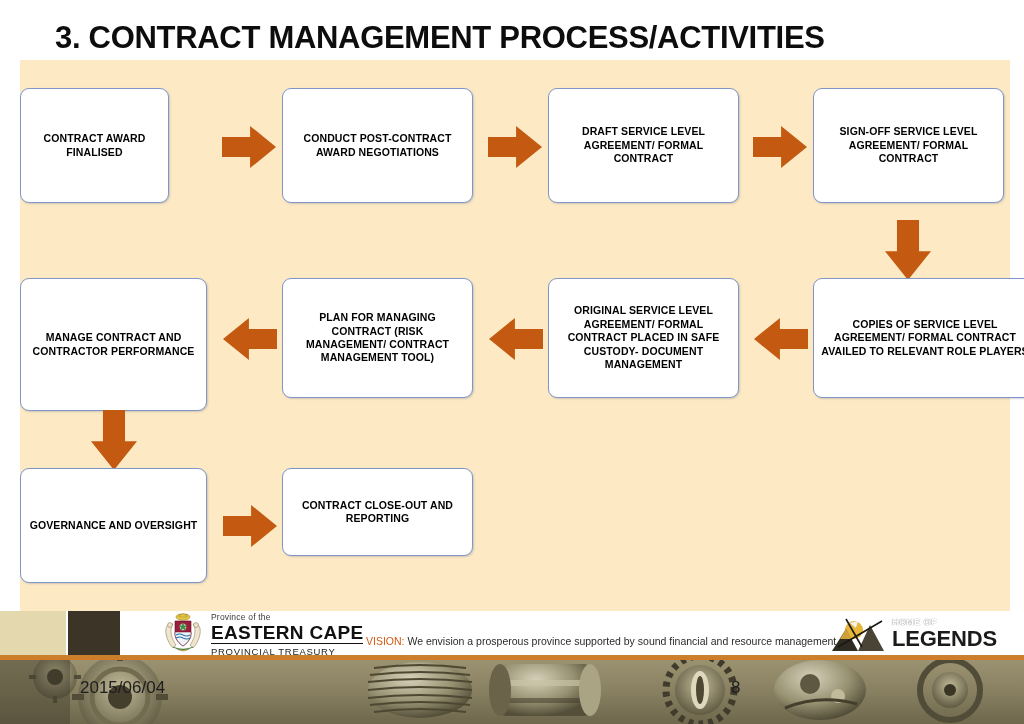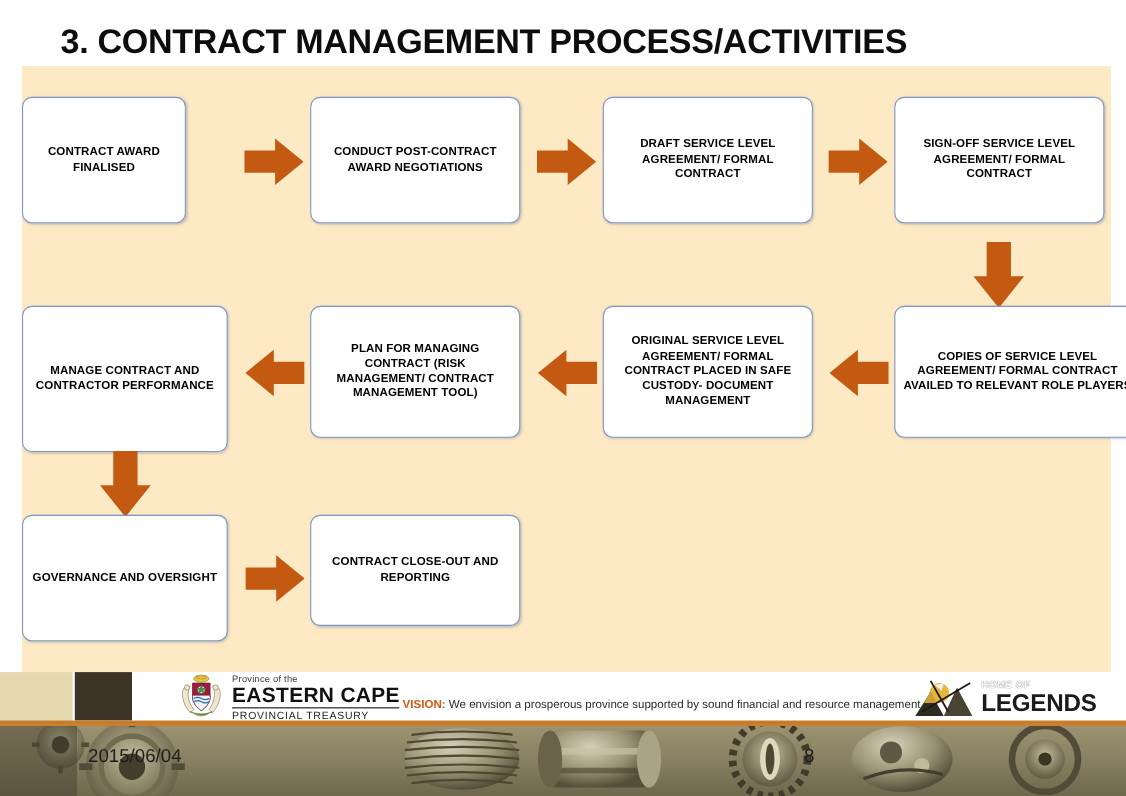--- a/index.html
+++ b/index.html
@@ -124,21 +124,21 @@
     margin-top: 3px;
   }
 
   #vision {
     position: absolute;
     left: 366px; top: 635px;
     font-size: 10.5px;
     color: #2b2b2b;
     white-space: nowrap;
   }
-  #vision .vlabel { color: #d25a12; font-weight: bold; }
+  #vision .vlabel { color: #d25a12; font-weight: normal; }
 
   #legends-logo {
     position: absolute;
     left: 832px; top: 617px;
     width: 142px; height: 36px;
   }
   #legends-mark {
     position: absolute; left: 0; top: 0; width: 56px; height: 34px;
   }
   #legends-text {
@@ -231,21 +231,21 @@
     </div>
 
     <div class="arrow down" style="left:70px; top:350px; width:48px; height:60px;"></div>
 
     <div class="pbox" style="left:0px; top:408px; width:187px; height:115px;">
       <span>GOVERNANCE AND OVERSIGHT</span>
     </div>
 
     <div class="arrow right" style="left:203px; top:444px; width:54px; height:44px;"></div>
 
-    <div class="pbox" style="left:262px; top:408px; width:191px; height:101px;">
+    <div class="pbox" style="left:262px; top:408px; width:191px; height:88px;">
       <span>CONTRACT CLOSE-OUT AND REPORTING</span>
     </div>
 
   </div>
 
   <div id="footer-band">
     <div id="footer-tan"></div>
     <div id="footer-dark"></div>
     <div id="footer-orange-edge"></div>
   </div>

